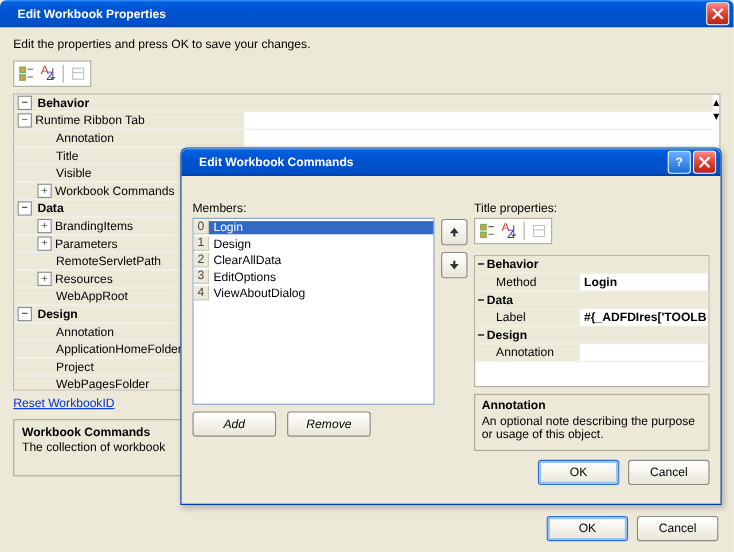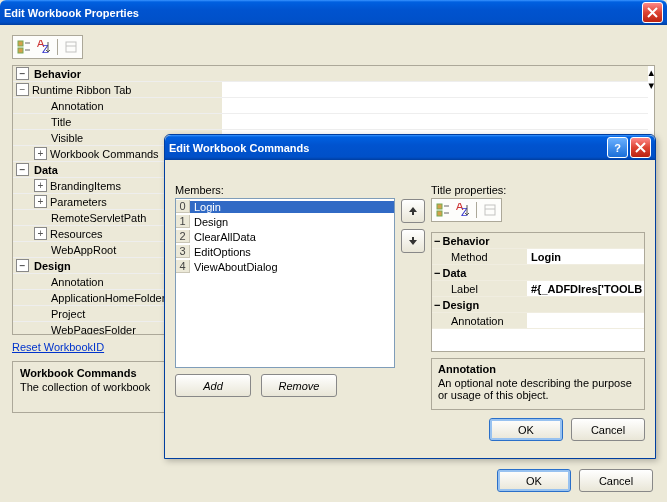--- a/index.html
+++ b/index.html
@@ -2,21 +2,21 @@
 <html><head>
 <meta charset="utf-8">
 <style>
   * { box-sizing: border-box; margin: 0; padding: 0; font-family: Tahoma, sans-serif; font-size: 11px; }
   body { background: #ece9d8; width: 667px; height: 502px; position: relative; overflow: hidden; }
 
   
   .titlebar {
     background: linear-gradient(to bottom, #3a95ff 0%, #0060e0 8%, #0053cf 40%, #0050c8 88%, #003ea0 100%);
     color: #fff; font-weight: bold; font-size: 13px;
-    height: 25px; display: flex; align-items: center; padding: 0 4px 0 4px;
+    height: 25px; display: flex; align-items: center; padding: 0 4px 0 16px;
     border-radius: 6px 6px 0 0;
   }
   .titlebar .ttext { flex: 1; }
   .titlebar .tbtn {
     width: 21px; height: 21px; border-radius: 3px; border: 1px solid #fff;
     display: flex; align-items: center; justify-content: center; margin-left: 2px;
     font-family: Arial; font-weight: bold; cursor: pointer;
   }
   .close-btn { background: linear-gradient(to bottom, #f88 0%, #d43 50%, #b21 100%); }
   .help-btn  { background: linear-gradient(to bottom, #6ab0ff 0%, #1a6ed8 100%); }
@@ -136,20 +136,21 @@
   <span class="ttext">Edit Workbook Properties</span>
   <div class="tbtn close-btn">
     <svg width="11" height="11">
         <path d="M1 1 L10 10 M10 1 L1 10" stroke="#fff" stroke-width="2"></path>
       </svg>
   </div>
 </div>
 
 <div class="win-body">
 
+  <div class="instr">Edit the properties and press OK to save your changes.</div>
 
   <div class="mini-toolbar">
     <div class="tb" title="Categorized">
       <svg width="14" height="14">
           <rect x="1" y="1" width="5" height="5" fill="#d4a04a" stroke="#7a5"></rect>
           <rect x="1" y="8" width="5" height="5" fill="#d4a04a" stroke="#7a5"></rect>
           <line x1="8" y1="3" x2="13" y2="3" stroke="#666"></line>
           <line x1="8" y1="10" x2="13" y2="10" stroke="#666"></line>
         </svg>
     </div>

